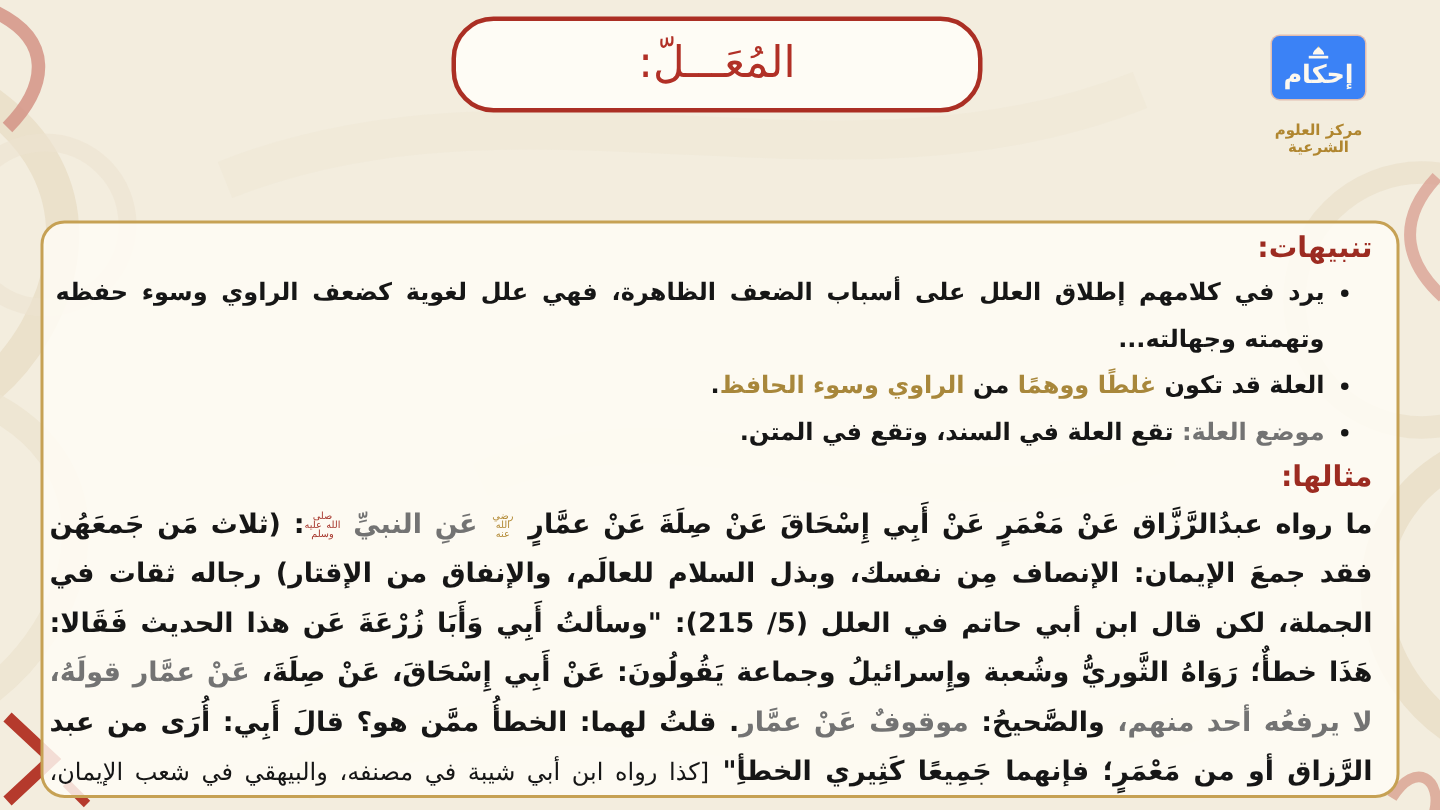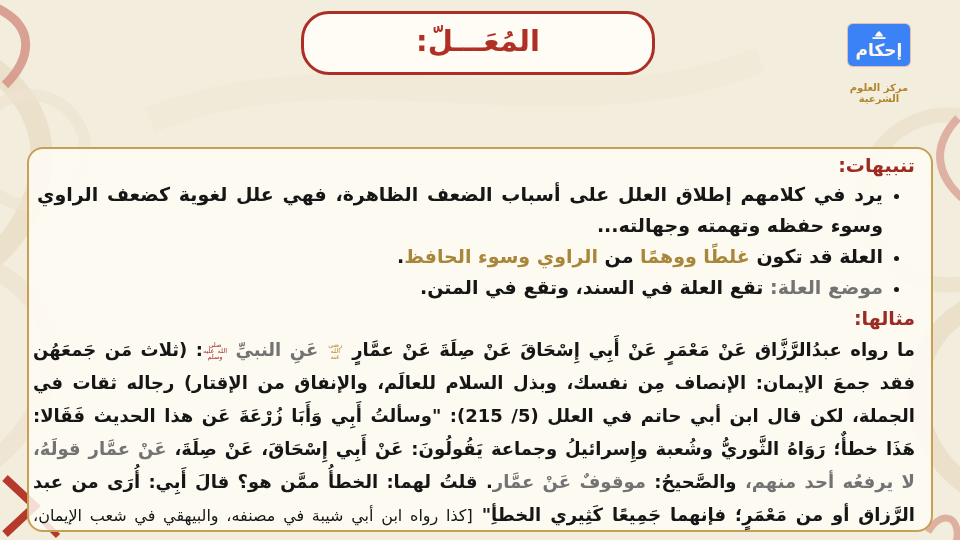--- a/index.html
+++ b/index.html
@@ -15,21 +15,21 @@
   .bg-pattern{position:absolute;inset:0;pointer-events:none;}
 
   
   .title-box{
     position:absolute;top:11px;right:305px;width:348px;height:58px;
     background:rgba(255,254,248,.88);
     border:3px solid #ab2f24;border-radius:28px;
     display:flex;align-items:center;justify-content:center;
   }
   .title-text{
-    color:#b13026;font-size:29px;font-weight:700;letter-spacing:0;
+    color:#b13026;font-size:29px;font-weight:400;letter-spacing:0;
     line-height:1;padding-bottom:4px;
   }
 
   
   .logo{position:absolute;top:24px;right:34px;width:94px;text-align:center;}
   .logo-mark{
     display:inline-flex;flex-direction:column;align-items:center;justify-content:center;
     background:#3b82f6;border-radius:5px;width:62px;height:42px;
     box-shadow:0 0 0 1px rgba(178,50,38,.25);
   }
@@ -45,21 +45,21 @@
     box-sizing:border-box;
     padding:3px 16px 4px 4px;
   }
   .heading{
     color:#9c2b21;font-size:19px;font-weight:700;line-height:27px;
   }
   .notes-list{
     margin:0 0 2px;padding:0 32px 0 4px;list-style:disc outside;
   }
   .notes-list li{
-    font-size:19px;font-weight:700;color:#161616;line-height:31px;
+    font-size:16px;font-weight:700;color:#161616;line-height:31px;
     text-align:justify;
   }
   .notes-list li::marker{color:#161616;font-size:15px;}
   .example-paragraph{
     margin:1px 0 0;font-size:18px;font-weight:700;color:#161616;
     line-height:33px;text-align:justify;word-spacing:1px;
   }
   .seg{white-space:pre-wrap;}
   .seg-red{color:#737373;}
   .seg-gold{color:#a8873b;}

